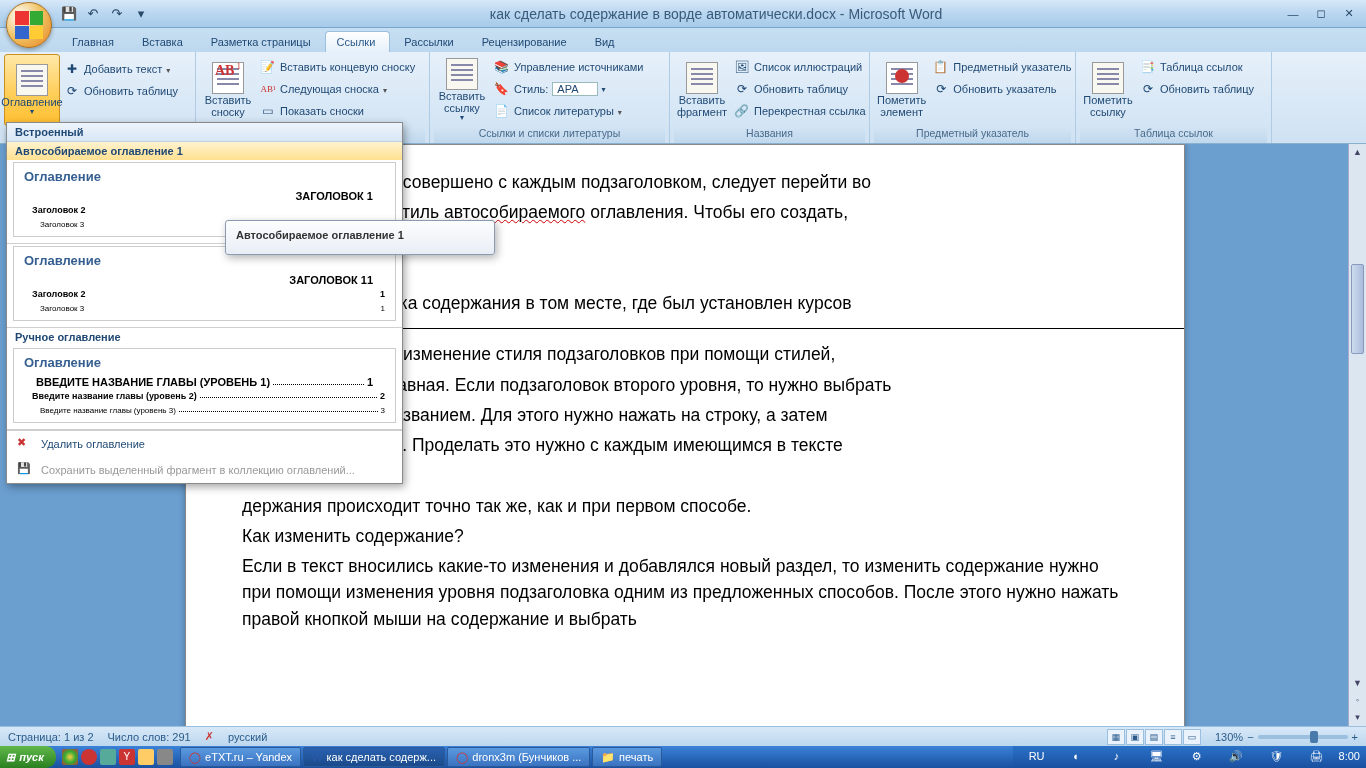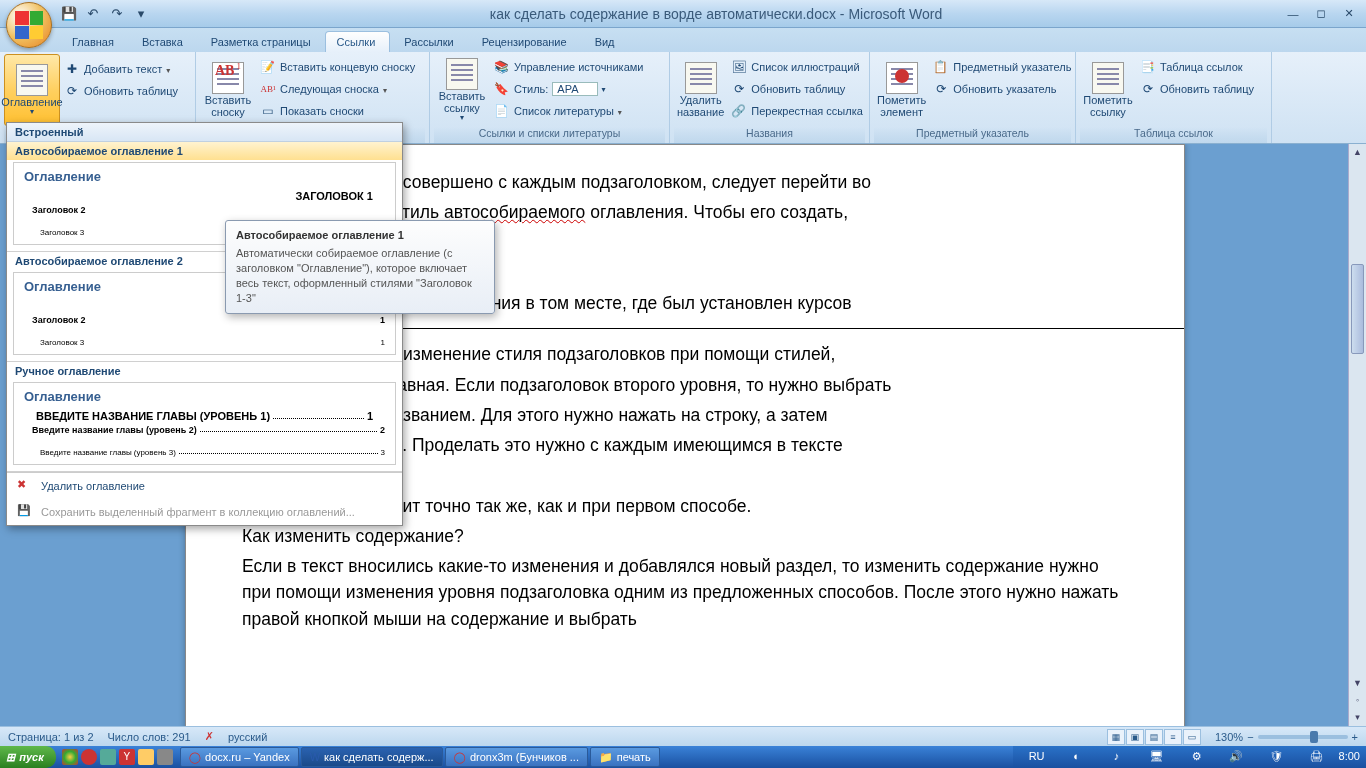--- a/index.html
+++ b/index.html
@@ -38,21 +38,21 @@
 
 .toc-dropdown { position: absolute; left: 6px; top: 122px; width: 397px; background: #fff; border: 1px solid #8a8a8a; box-shadow: 2px 3px 8px rgba(0,0,0,.35); z-index: 30; font-size: 11px; }
 .toc-header { background: linear-gradient(180deg,#eef4fb,#d8e6f5); padding: 3px 8px; color: #1f4974; font-weight: bold; border-bottom: 1px solid #c0d0e0; }
 .toc-item { border-bottom: 1px solid #d0d0d0; }
 .toc-item-title { padding: 3px 8px; color: #1f4974; font-weight: bold; }
 .toc-item.hover .toc-item-title { background: linear-gradient(180deg,#fff3d0,#ffe090); }
 .toc-preview { margin: 2px 6px 6px 6px; border: 1px solid #ccc; padding: 6px 10px; background: #fff; font-family: "Times New Roman", serif; }
 .toc-preview h4 { font-size: 13px; color: #365f91; font-weight: bold; margin-bottom: 6px; }
 .toc-preview .l1 { font-size: 11px; font-weight: bold; margin: 3px 12px; display: flex; justify-content: flex-end; }
 .toc-preview .l2 { font-size: 9px; font-weight: bold; margin: 2px 0 2px 8px; display: flex; justify-content: space-between; }
-.toc-preview .l3 { font-size: 8px; margin: 13px 0 1px 16px; display: flex; justify-content: space-between; }
+.toc-preview .l3 { font-size: 8px; margin: 5px 0 1px 16px; display: flex; justify-content: space-between; }
 .toc-preview .dots { flex: 1; border-bottom: 1px dotted #000; margin: 0 3px 3px 3px; }
 .toc-footer-item { padding: 5px 10px; display: flex; align-items: center; gap: 8px; color: #1f4974; }
 .toc-footer-item.disabled { color: #999; }
 .toc-footer-item .ic { width: 16px; height: 16px; display: inline-block; }
 
 
 .tooltip { position: absolute; left: 225px; top: 220px; width: 270px; background: linear-gradient(180deg,#fdfdfd,#e8eef6); border: 1px solid #8a9ab0; border-radius: 3px; box-shadow: 2px 3px 8px rgba(0,0,0,.3); padding: 8px 10px; z-index: 40; font-size: 11px; }
 .tooltip b { color: #333; display: block; margin-bottom: 5px; }
 .tooltip p { color: #555; line-height: 1.35; }
 
@@ -202,21 +202,21 @@
           </div>
       </div>
     </div>
     <div class="ribbon-group-label">Ссылки и списки литературы</div>
   </div>
 
   <div class="ribbon-group" style="width:200px">
     <div class="ribbon-group-body">
       <div class="big-btn">
           <div class="ico"></div>
-          <span>Удалить название</span>
+          <span>Вставить фрагмент</span>
         </div>
       <div class="vstack" style="margin-top:2px">
         <div class="small-btn">
             <span class="ic">🖼</span>
             <span>Список иллюстраций</span>
           </div>
         <div class="small-btn">
             <span class="ic">⟳</span>
             <span>Обновить таблицу</span>
           </div>
@@ -302,21 +302,20 @@
         </div>
       <div class="l2">
           <span>Заголовок 2</span>
         </div>
       <div class="l3">
           <span>Заголовок 3</span>
         </div>
     </div>
   </div>
   <div class="toc-item">
-    <div class="toc-item-title">Автособираемое оглавление 2</div>
     <div class="toc-preview">
       <h4>Оглавление</h4>
       <div class="l1">
           <span>ЗАГОЛОВОК 1</span>
           <span>1</span>
         </div>
       <div class="l2">
           <span>Заголовок 2</span>
           <span>1</span>
         </div>
@@ -354,21 +353,20 @@
       </div>
     <div class="toc-footer-item disabled">
         <span class="ic">💾</span>
         <span>Сохранить выделенный фрагмент в коллекцию оглавлений...</span>
       </div>
   </div>
 </div>
 
 <div class="tooltip">
   <b>Автособираемое оглавление 1</b>
-  <p>Автоматически собираемое оглавление (с заголовком "Оглавление"), которое включает весь текст, оформленный стилями "Заголовок 1-3"</p>
 </div>
 
 <div class="vscroll">
   <div class="arr">▲</div>
   <div class="thumb"></div>
   <div class="arr" style="position:absolute;bottom:34px;left:0;right:0">▼</div>
   <div class="arr" style="position:absolute;bottom:17px;left:0;right:0">◦</div>
   <div class="arr" style="position:absolute;bottom:0;left:0;right:0">▾</div>
 </div>
 
@@ -403,21 +401,21 @@
   <div class="ql">
     <span style="background:radial-gradient(circle,#fc4,#3a3,#c33)"></span>
     <span style="background:#c33;border-radius:50%"></span>
     <span style="background:#5a9"></span>
     <span style="background:#c33;color:#fff;font:10px/16px sans-serif;text-align:center">Y</span>
     <span style="background:#fc6"></span>
     <span style="background:#888"></span>
   </div>
   <div class="task">
       <span class="ic" style="color:#c33">◯</span>
-      <span>docx.ru – Yandex</span>
+      <span>eTXT.ru – Yandex</span>
     </div>
   <div class="task active">
       <span class="ic" style="color:#2a5aad">W</span>
       <span>как сделать содерж...</span>
     </div>
   <div class="task">
       <span class="ic" style="color:#c33">◯</span>
       <span>dronx3m (Бунчиков ...</span>
     </div>
   <div class="task">

